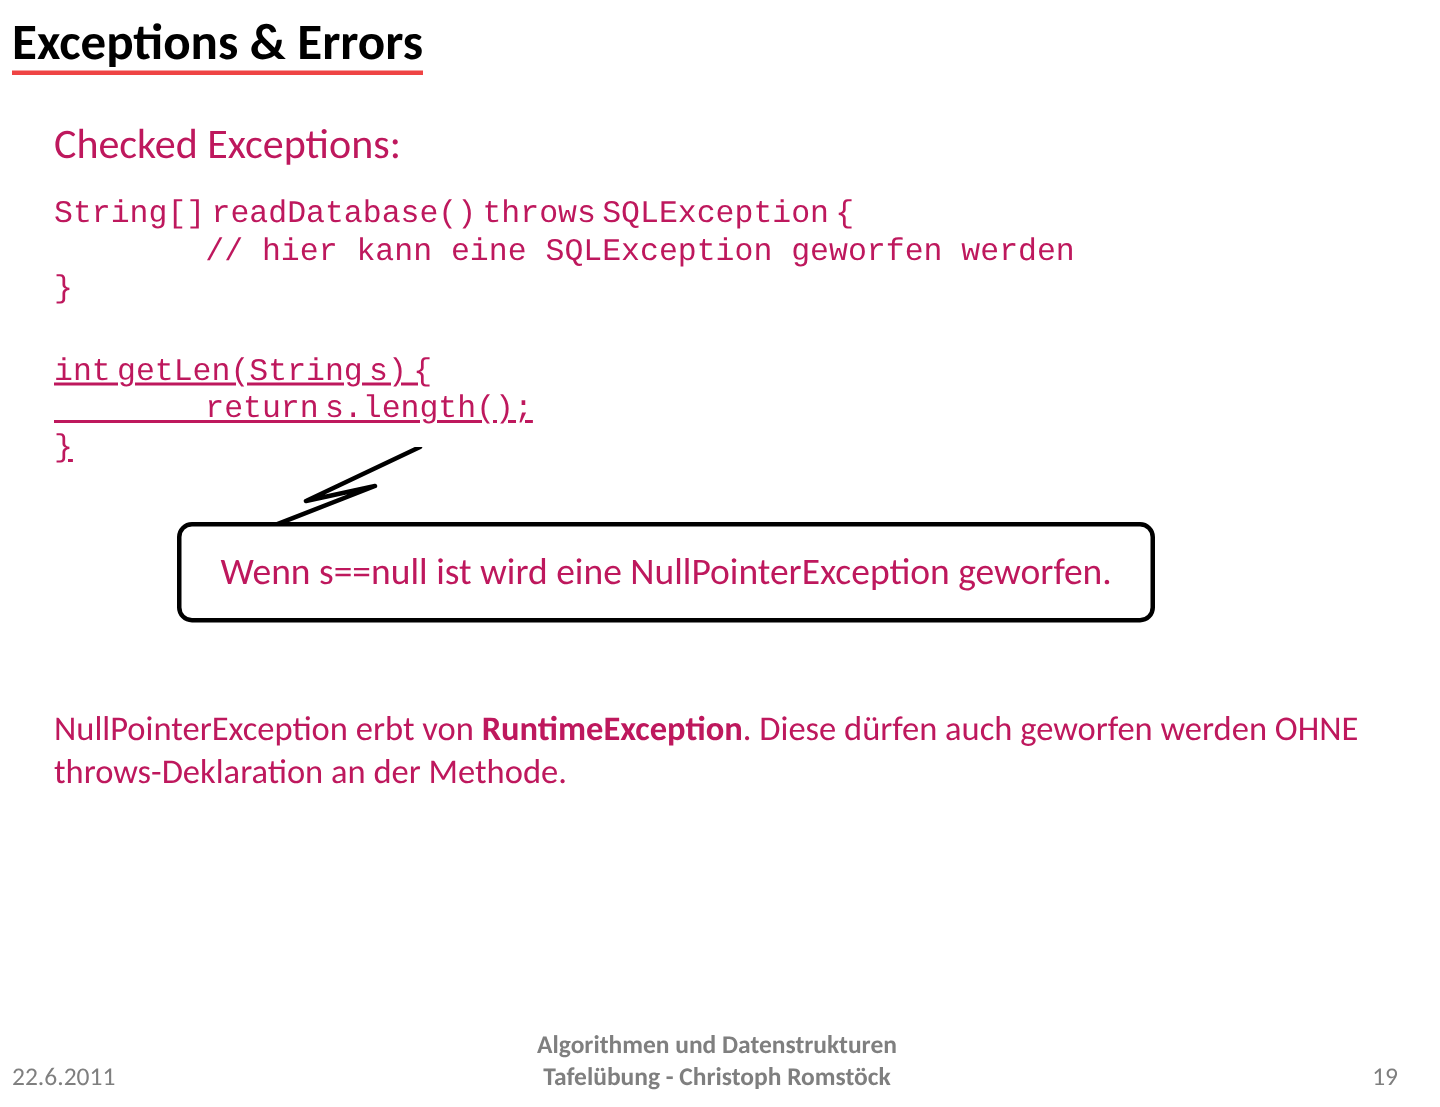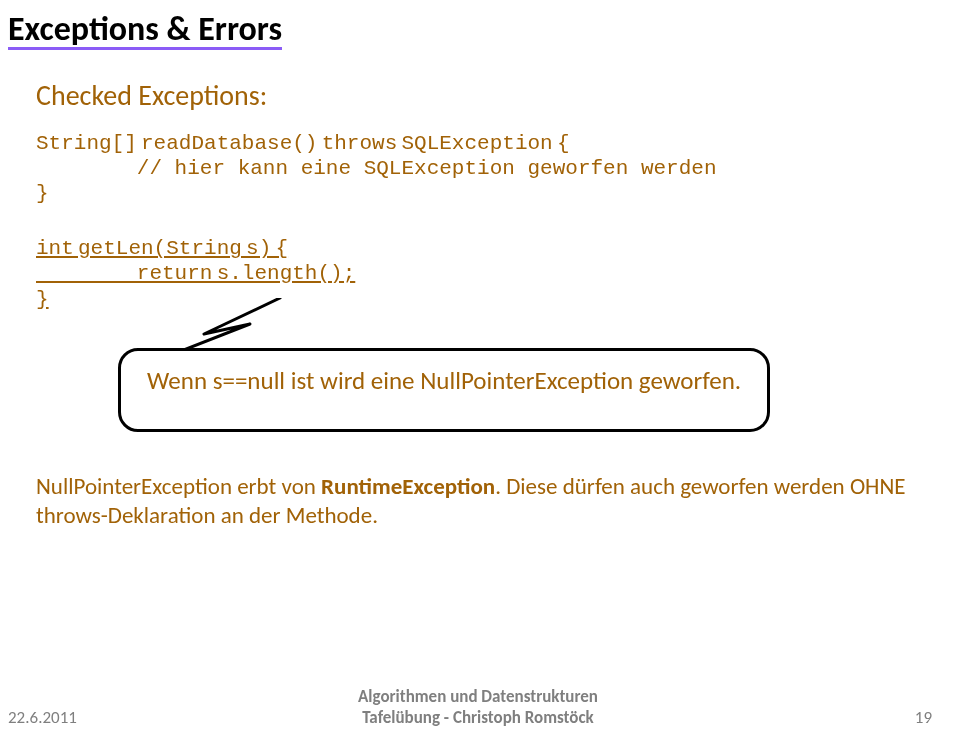--- a/index.html
+++ b/index.html
@@ -17,28 +17,28 @@
     position: relative;
     padding: 8px 28px 0 8px;
   }
   .title {
     font-size: 34px;
     font-weight: 700;
     color: #000;
     margin-bottom: 28px;
   }
   .title .underline {
-    border-bottom: 3px solid #8b5cf6;
+    border-bottom: 3px solid #ef4444;
     display: inline-block;
     line-height: 1.05;
   }
   .body {
     padding-left: 28px;
     font-size: 28px;
-    color: #a16207;
+    color: #be185d;
   }
   .label {
     margin-bottom: 18px;
   }
   .code {
     font-family: Consolas, "Courier New", monospace;
     font-size: 21px;
     line-height: 1.2;
     white-space: pre;
     margin-bottom: 30px;
@@ -52,22 +52,22 @@
     position: absolute;
     left: 132px;
     top: 62px;
     pointer-events: none;
   }
   .callout-box {
     position: absolute;
     left: 82px;
     top: 112px;
     border: 3px solid #000;
-    border-radius: 20px;
-    padding: 14px 26px 33px 26px;
+    border-radius: 10px;
+    padding: 14px 26px 16px 26px;
     font-size: 25px;
     font-family: Calibri, "Segoe UI", Arial, sans-serif;
     background: #fff;
   }
   .para {
     font-size: 23px;
     line-height: 1.25;
     margin-top: 160px;
   }
   .para b { font-weight: 700; }

